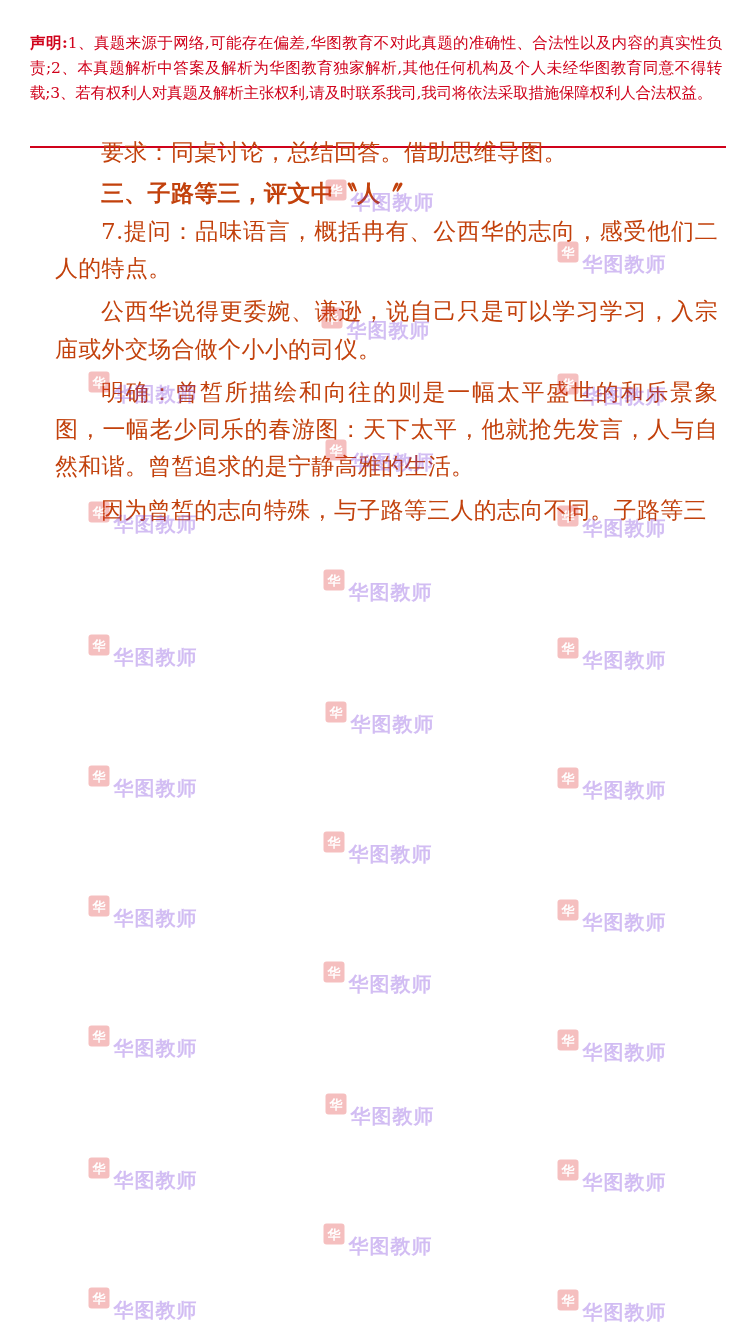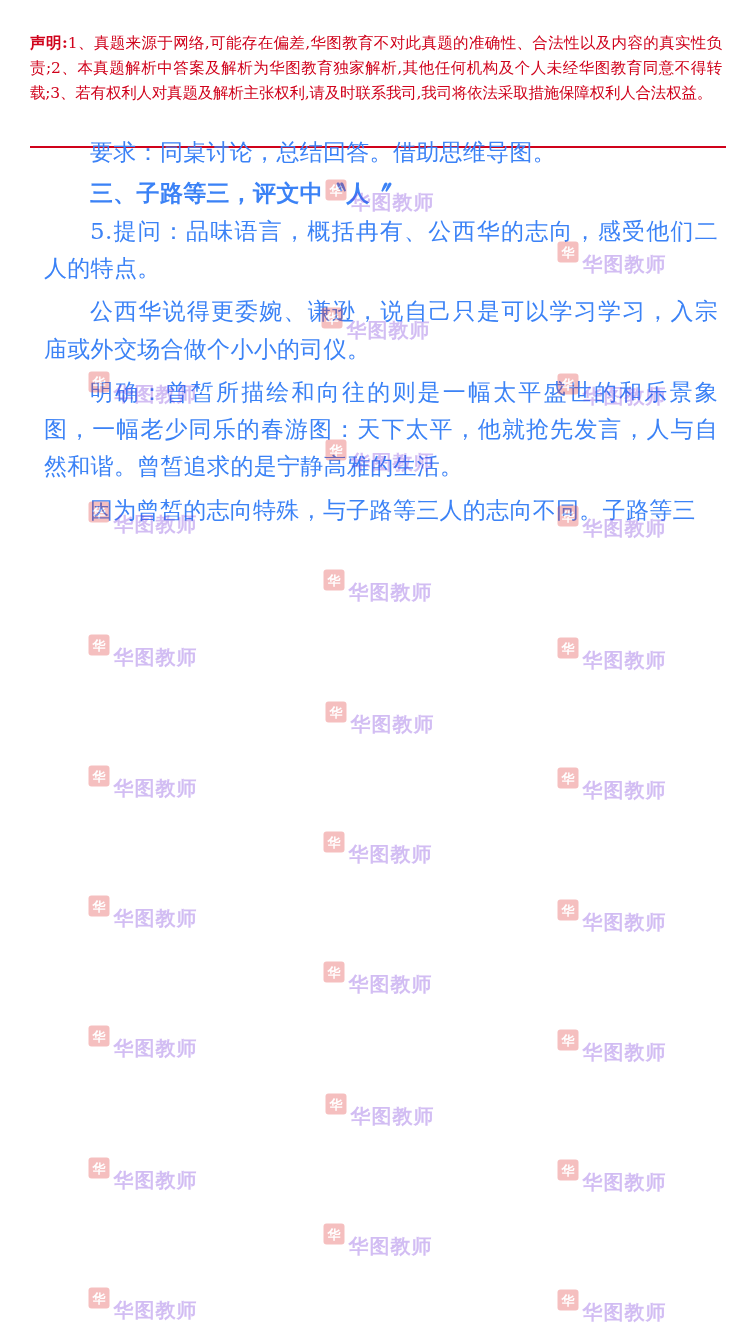--- a/index.html
+++ b/index.html
@@ -49,22 +49,22 @@
 
   
   .doc-body {
     padding: 18px 30px 0 44px;
     position: relative;
     z-index: 2;
   }
   .p {
     font-size: 23px;
     line-height: 1.62;
-    color: #3b82f6;
-    margin: 0 0 6px 0;
+    color: #c2410c;
+    margin: 0 0 6px 11px;
     text-align: justify;
     letter-spacing: 0.3px;
     font-family: "DejaVu Serif", "Liberation Serif", serif;
   }
   .indent1 { text-indent: 46px; }
   .bold { font-weight: bold; }
   .tight { margin-bottom: 2px; }
 
   
   .wm-layer {
@@ -111,21 +111,21 @@
 <div class="page">
 
   <div class="disclaimer">
     <span class="sm-label">声明:</span><span>1、真题来源于网络,可能存在偏差,华图教育不对此真题的准确性、合法性以及内容的真实性负责;2、本真题解析中答案及解析为华图教育独家解析,其他任何机构及个人未经华图教育同意不得转载;3、若有权利人对真题及解析主张权利,请及时联系我司,我司将依法采取措施保障权利人合法权益。</span>
   </div>
   <div class="disclaimer-rule"></div>
 
   <div class="doc-body">
     <p class="p indent1 tight">要求：同桌讨论，总结回答。借助思维导图。</p>
     <p class="p indent1 bold tight">三、子路等三，评文中〝人〞</p>
-    <p class="p indent1">5.提问：品味语言，概括冉有、公西华的志向，感受他们二人的特点。</p>
+    <p class="p indent1">7.提问：品味语言，概括冉有、公西华的志向，感受他们二人的特点。</p>
     <p class="p indent1">公西华说得更委婉、谦逊，说自己只是可以学习学习，入宗庙或外交场合做个小小的司仪。</p>
     <p class="p indent1">明确：曾皙所描绘和向往的则是一幅太平盛世的和乐景象图，一幅老少同乐的春游图：天下太平，他就抢先发言，人与自然和谐。曾皙追求的是宁静高雅的生活。</p>
     <p class="p indent1">因为曾皙的志向特殊，与子路等三人的志向不同。子路等三</p>
   </div>
 
   <div class="wm-layer" id="wm-layer">
       <div class="wm" style="left: 380px; top: 190px;">
         <span class="wm-mark">华</span>
         <span class="wm-text">华图教师</span>
       </div>

